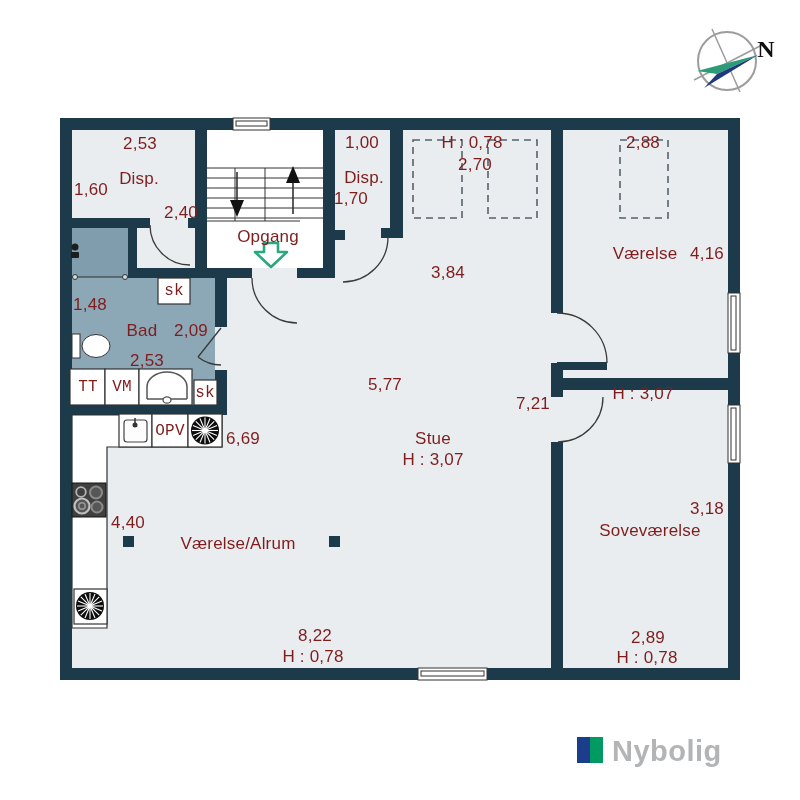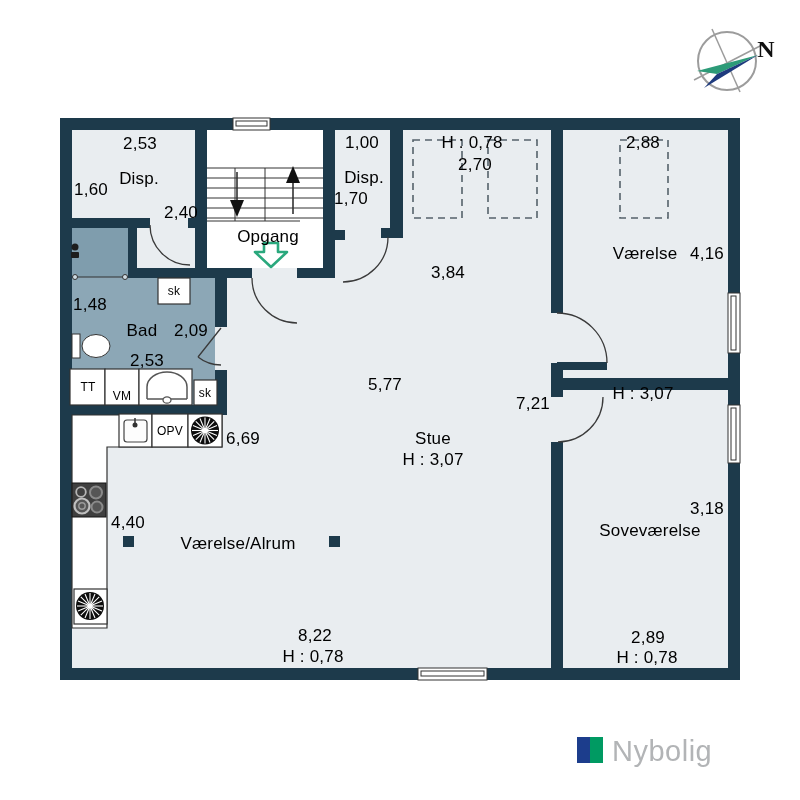--- a/index.html
+++ b/index.html
@@ -1,25 +1,25 @@
 <!DOCTYPE html>
 <html><head>
 <meta charset="utf-8">
 <style>
   html,body{margin:0;padding:0;background:#ffffff;}
   #stage{position:relative;width:800px;height:800px;background:#ffffff;overflow:hidden;
          font-family:"Liberation Sans",sans-serif;}
   #drawing{position:absolute;left:0;top:0;}
-  .lbl{position:absolute;transform:translate(-50%,-50%);font-size:17px;color:#000000;
+  .lbl{position:absolute;transform:translate(-50%,-50%);font-size:17px;color:#7f1d1d;
        white-space:nowrap;letter-spacing:.2px;line-height:1;}
-  .lbl-s{font-size:12px;}
+  .lbl-s{font-size:16px;font-family:Liberation Mono, monospace;}
   .footer{position:absolute;left:60px;top:702px;font-size:17.5px;color:#191919;white-space:nowrap;}
   .north{position:absolute;transform:translate(-50%,-50%);font-family:"Liberation Serif",serif;
          font-size:24px;color:#101010;font-weight:600;}
-  .brand-text{position:absolute;left:612px;top:735px;font-size:29px;font-weight:normal;
+  .brand-text{position:absolute;left:612px;top:735px;font-size:29px;font-weight:bold;
               color:#b2b4b6;letter-spacing:.5px;}
 </style>
 </head>
 <body>
 
 <div id="stage">
 
   <svg id="drawing" width="800" height="800" viewBox="0 0 800 800">
 
     <g>
@@ -206,21 +206,21 @@
   <div class="lbl" style="left:645px;top:253px">Værelse</div>
   <div class="lbl" style="left:707px;top:253px">4,16</div>
 
   <div class="lbl" style="left:90px;top:304px">1,48</div>
   <div class="lbl" style="left:142px;top:330px">Bad</div>
   <div class="lbl" style="left:191px;top:330px">2,09</div>
   <div class="lbl" style="left:147px;top:360px">2,53</div>
 
   <div class="lbl lbl-s" style="left:174px;top:291px">sk</div>
   <div class="lbl lbl-s" style="left:88px;top:387px">TT</div>
-  <div class="lbl lbl-s" style="left:122px;top:396px">VM</div>
+  <div class="lbl lbl-s" style="left:122px;top:387px">VM</div>
   <div class="lbl lbl-s" style="left:205px;top:393px">sk</div>
   <div class="lbl lbl-s" style="left:170px;top:431px">OPV</div>
   <div class="lbl" style="left:243px;top:438px">6,69</div>
 
   <div class="lbl" style="left:385px;top:384px">5,77</div>
   <div class="lbl" style="left:433px;top:438px">Stue</div>
   <div class="lbl" style="left:433px;top:459px">H : 3,07</div>
   <div class="lbl" style="left:533px;top:403px">7,21</div>
 
   <div class="lbl" style="left:643px;top:393px">H : 3,07</div>

